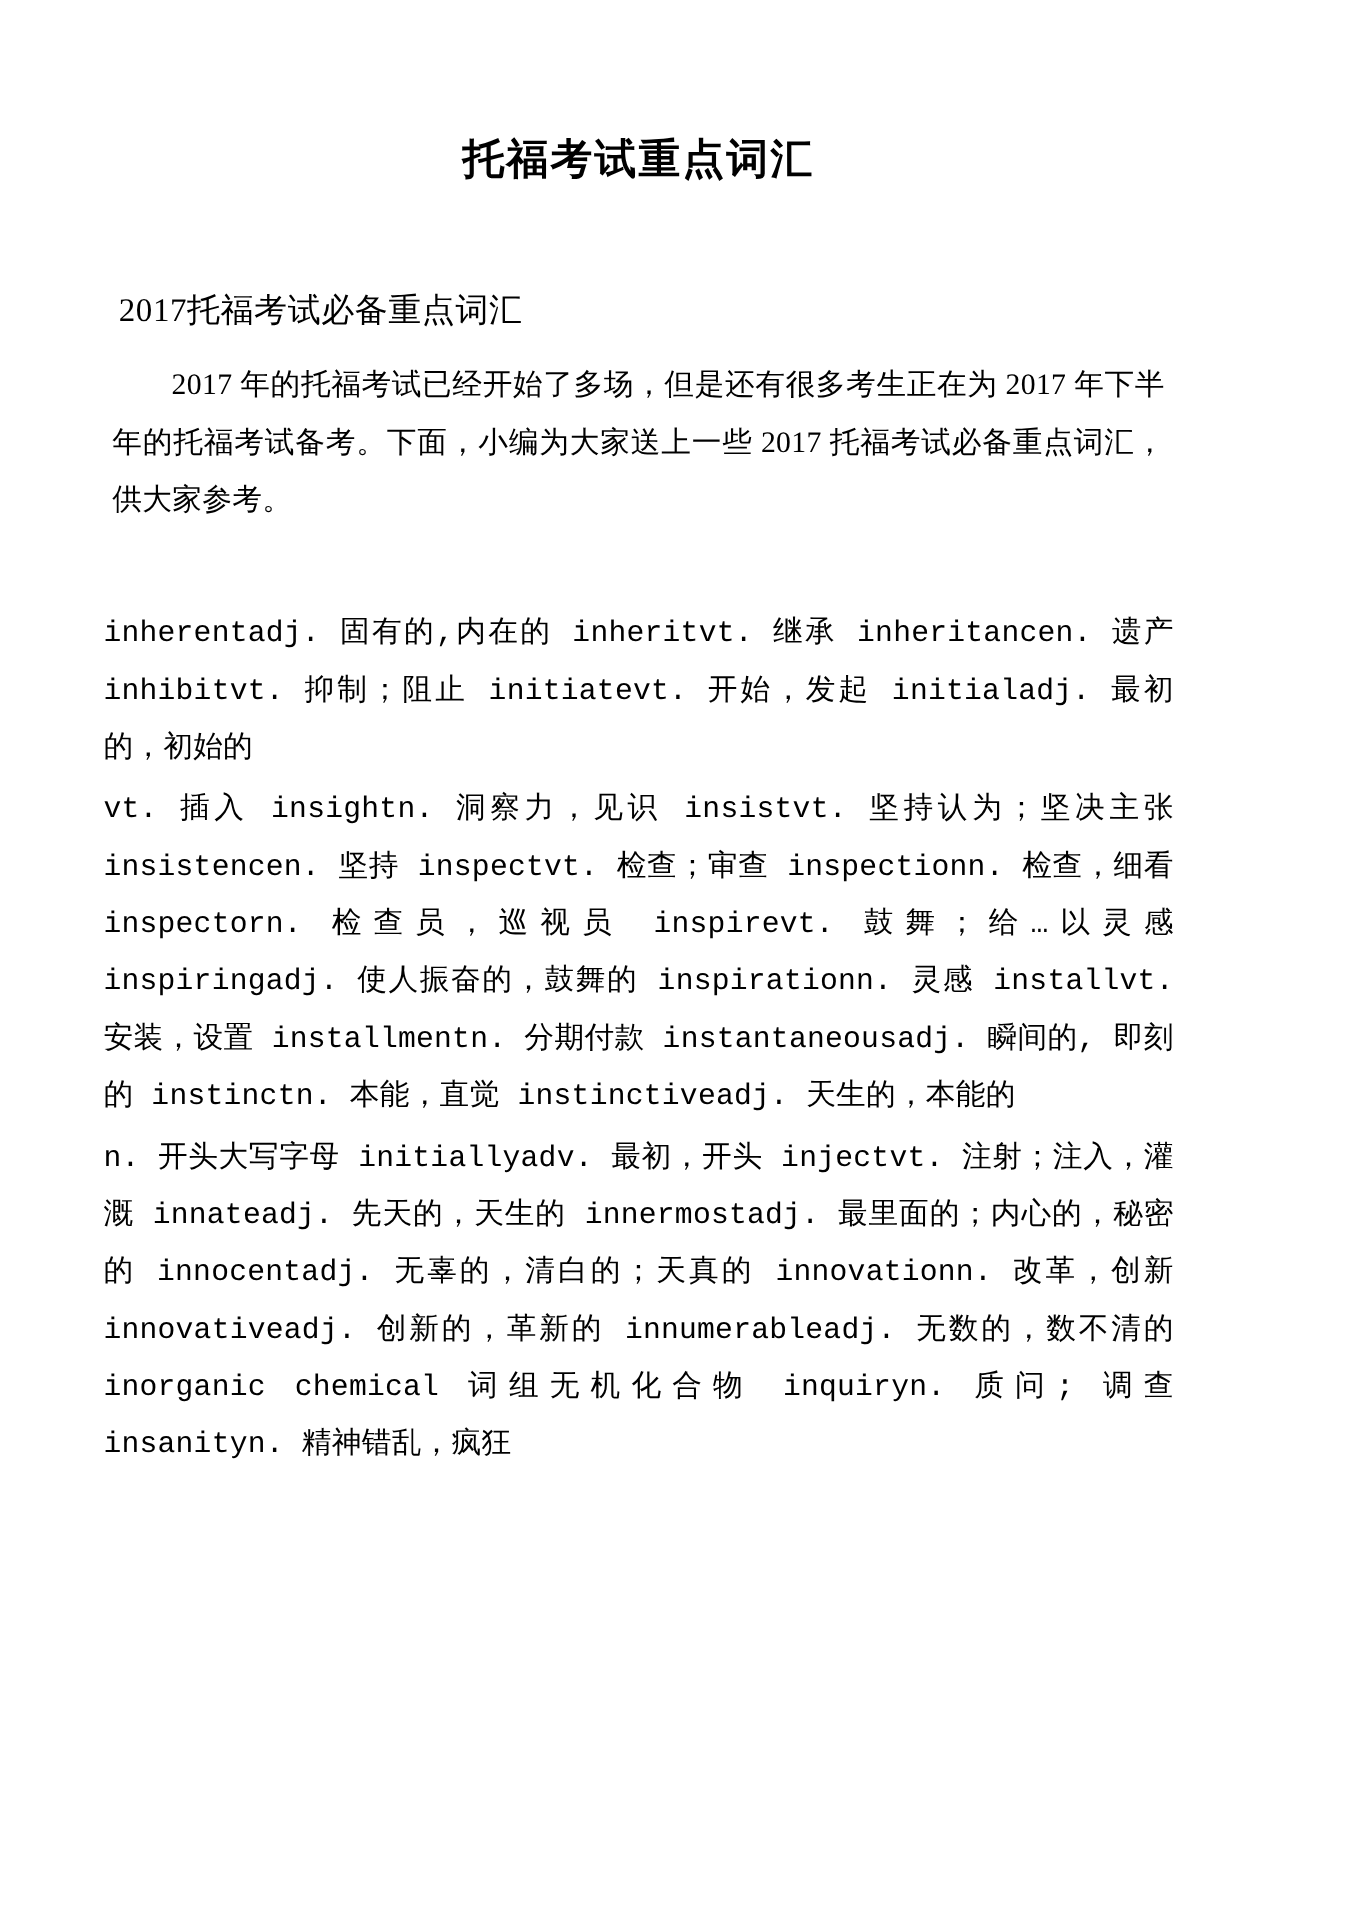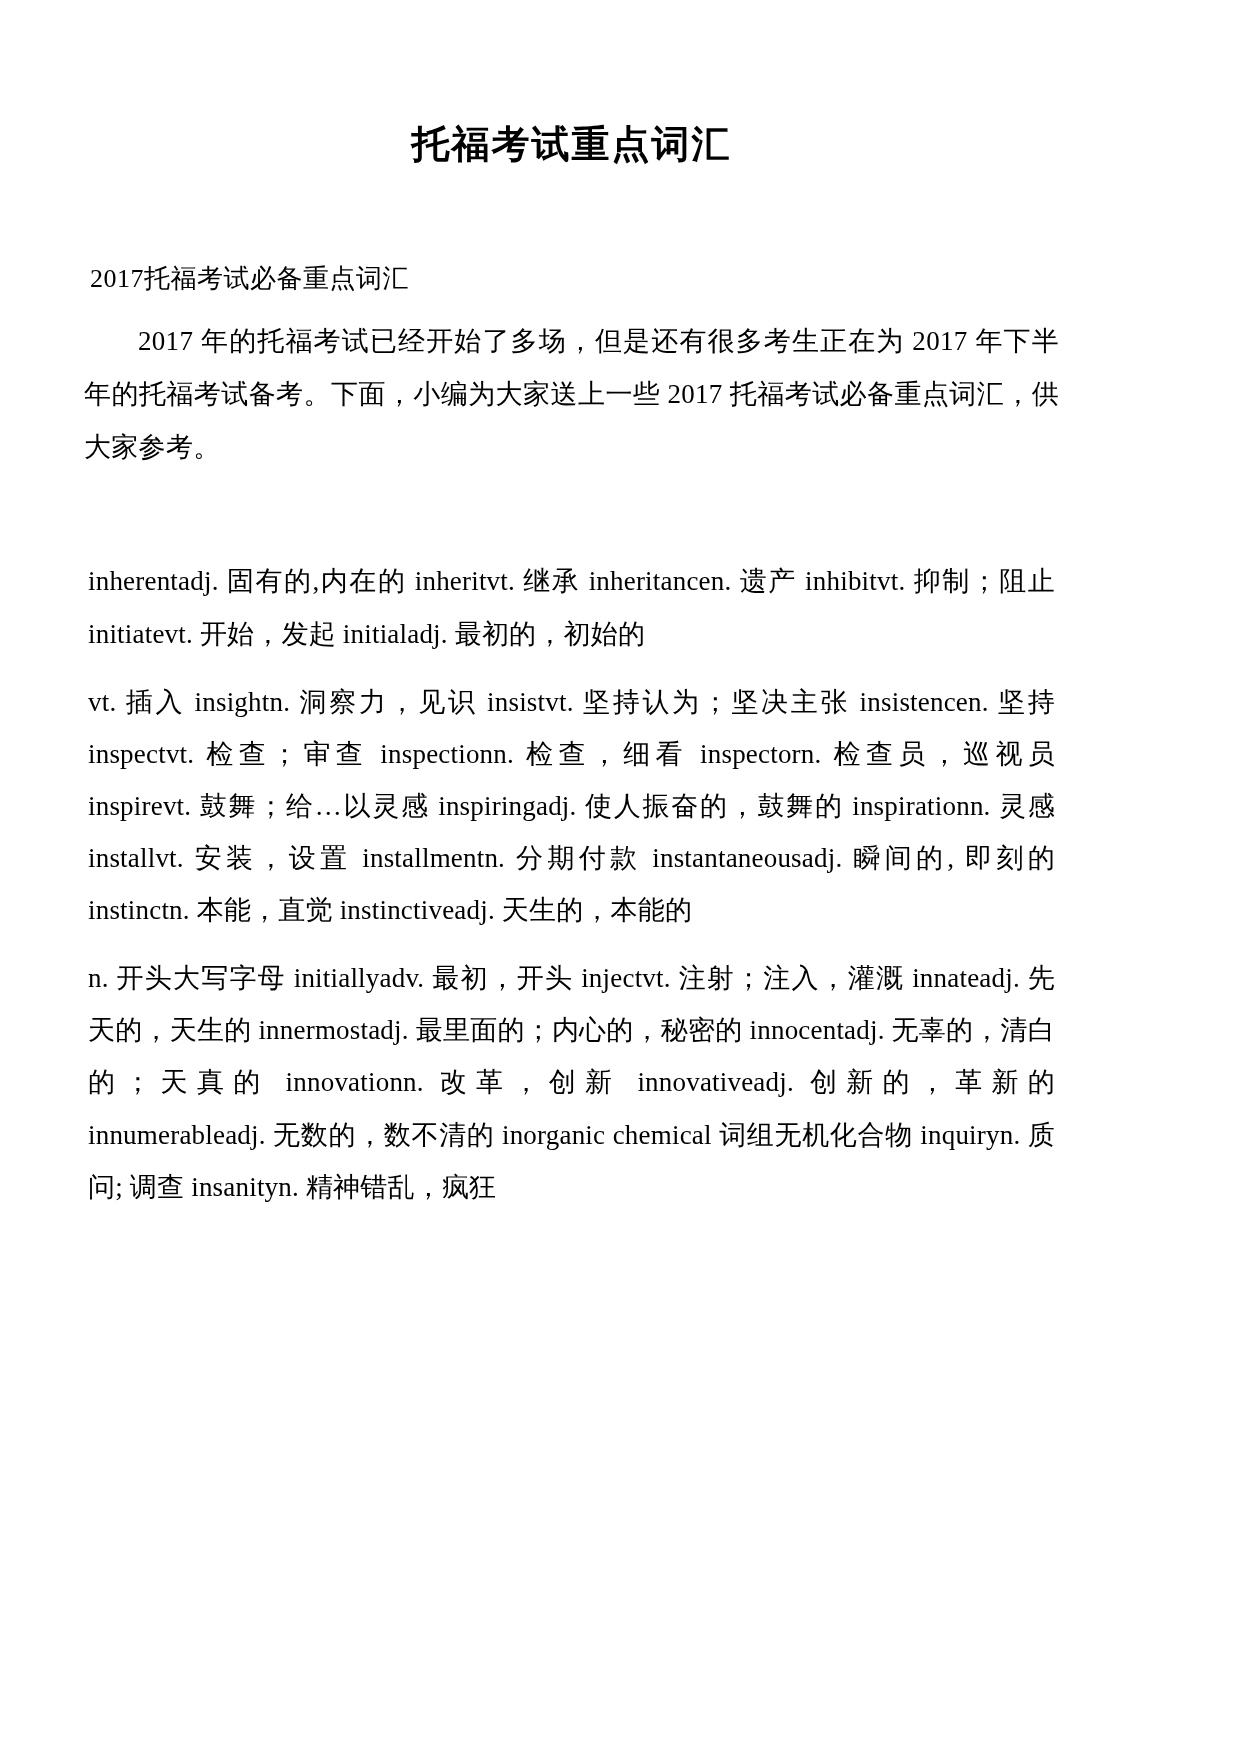--- a/index.html
+++ b/index.html
@@ -11,58 +11,59 @@
     width: 1241px;
     height: 1754px;
     font-family: "Liberation Serif", "DejaVu Serif", serif;
     color: #000000;
     -webkit-font-smoothing: antialiased;
   }
   .page {
     width: 1241px;
     height: 1754px;
     box-sizing: border-box;
-    padding: 120px 170px 60px 72px;
+    padding: 120px 170px 60px 90px;
     position: relative;
   }
   .doc-title {
     font-family: "DejaVu Sans", "Liberation Sans", sans-serif;
     font-weight: bold;
     font-size: 38px;
     text-align: center;
     letter-spacing: 2px;
     margin: 0 0 86px 0;
     line-height: 1.3;
   }
   .intro-line {
-    font-size: 26px;
+    font-size: 30px;
     line-height: 1.85;
     margin: 0 0 6px 0;
     padding-left: 18px;
     letter-spacing: 0.5px;
   }
   .intro-para {
     font-size: 27px;
     line-height: 1.95;
     margin: 12px;
     text-indent: 2em;
     text-align: justify;
     text-justify: inter-ideograph;
     letter-spacing: 0.3px;
   }
   .gap {
     height: 54px;
   }
   .body-block {
     font-size: 27px;
     line-height: 1.93;
-    margin: 16px;
+    margin: 4px;
     text-align: justify;
     text-justify: inter-ideograph;
     letter-spacing: 0.2px;
+    font-family: Liberation Mono, monospace;
   }
   .body-block + .body-block {
     margin-top: 0;
   }
 </style>
 </head>
 <body>
 
 <div class="page">
 

